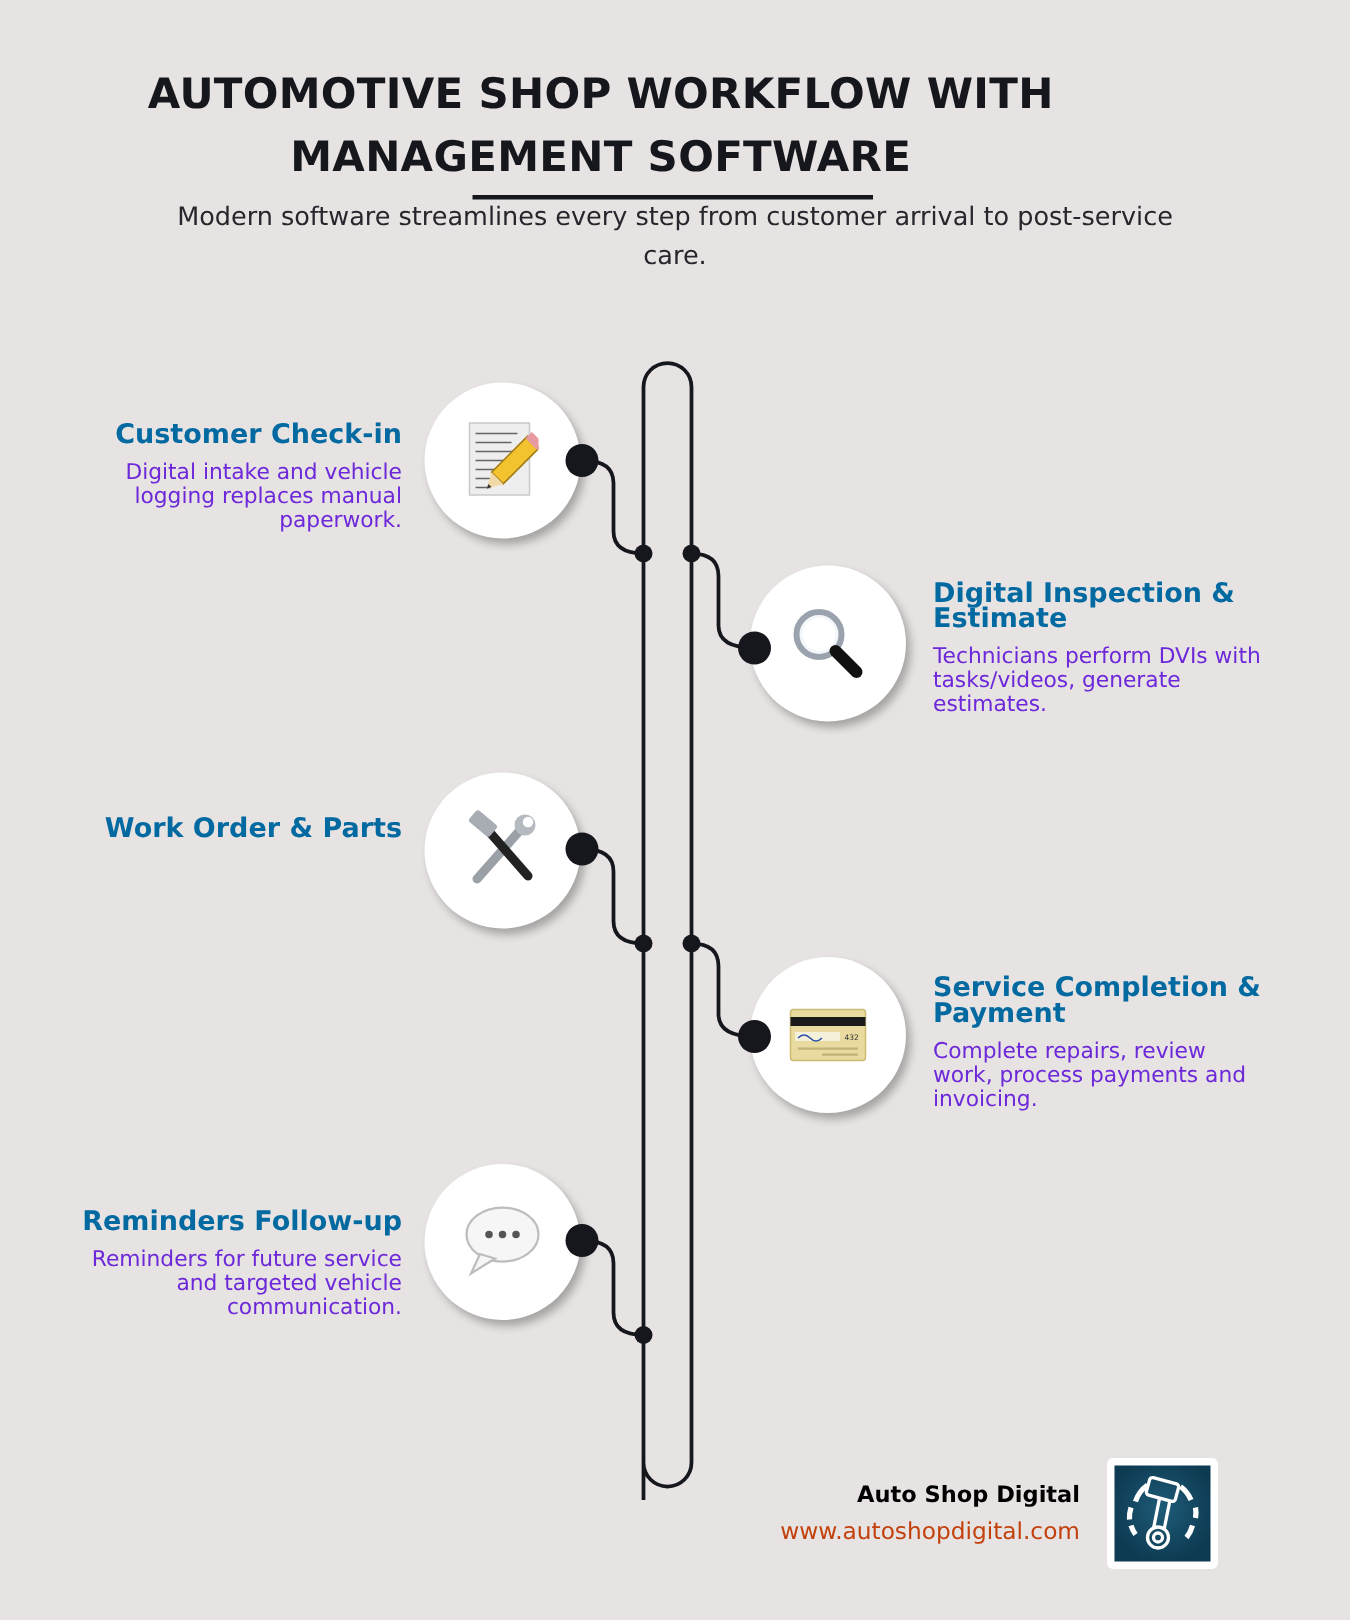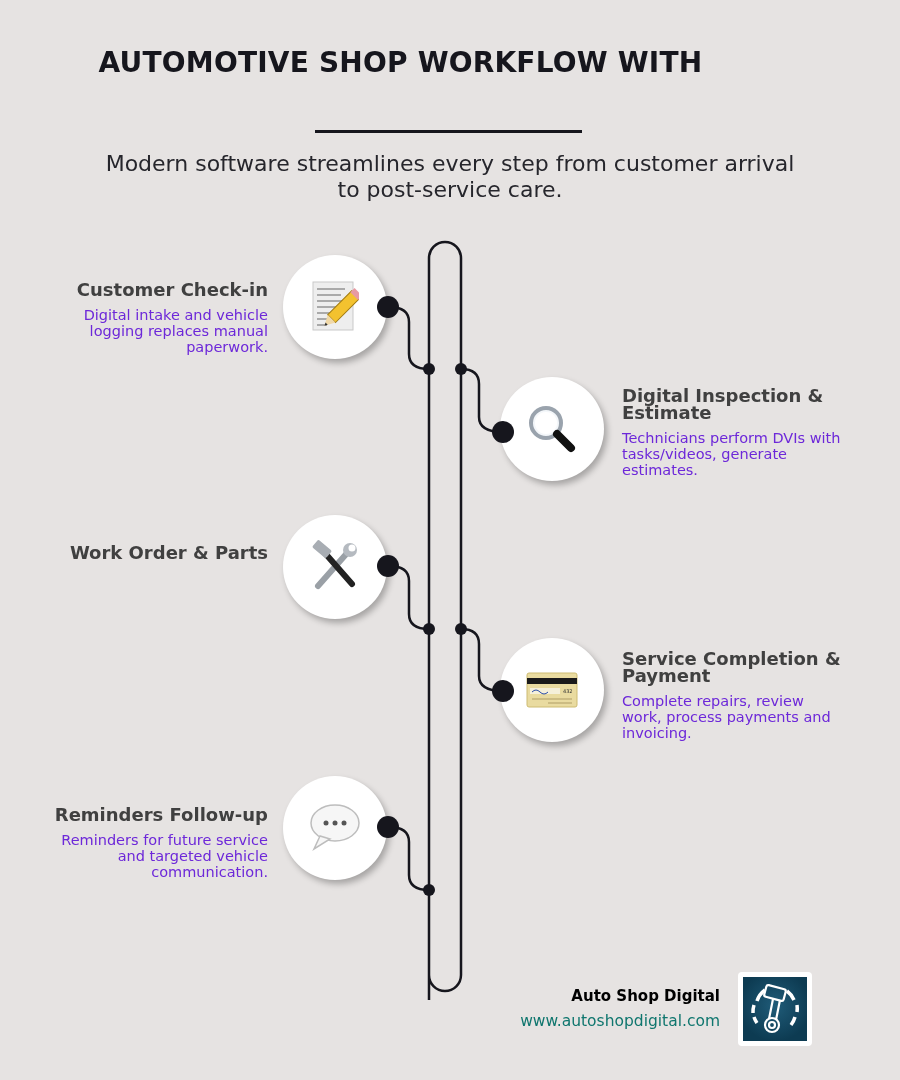--- a/index.html
+++ b/index.html
@@ -7,47 +7,48 @@
     width: 900px; height: 1080px; background: #e6e3e2; position: relative; overflow: hidden;
     font-family: "DejaVu Sans", sans-serif; color: #16161d;
   }
   .title {
     position: absolute; left: 0; top: 42px; width: 801px; text-align: center;
     font-family: "DejaVu Sans", sans-serif; font-weight: bold; font-size: 28px;
     line-height: 42px; letter-spacing: 0.2px; color: #16161d;
   }
   .title-rule { position: absolute; left: 315px; top: 130px; width: 267px; height: 3px; background: #16161d; }
   .subtitle {
-    position: absolute; left: 100px; top: 151px; width: 700px; text-align: center;
-    font-size: 22px; line-height: 26px; color: #26262c;
+    position: absolute; left: 100px; top: 132px; width: 700px; text-align: center;
+    font-size: 17px; line-height: 26px; color: #26262c;
   }
   svg.flow { position: absolute; left: 0; top: 0; }
   .node {
     position: absolute; width: 104px; height: 104px; border-radius: 50%; background: #ffffff;
     box-shadow: 3px 4px 6px rgba(0,0,0,0.28);
     display: flex; align-items: center; justify-content: center;
   }
   .step-text { position: absolute; width: 230px; }
   .step-text.left { text-align: right; }
   .step-text.right { text-align: left; }
-  .step-title { font-weight: bold; font-size: 18px; line-height: 17px; color: #404040; }
+  .step-title { font-weight: bold; font-size: 18px; line-height: 17px; color: #0369a1; }
   .step-desc { font-size: 14.5px; line-height: 16px; color: #6d28d9; margin-top: 9px; }
   .footer-name { position: absolute; right: 180px; top: 987px; font-weight: bold; font-size: 15px; color: #000000; text-align: right; }
-  .footer-url { position: absolute; right: 180px; top: 1012px; font-size: 15.5px; color: #0f766e; text-align: right; }
+  .footer-url { position: absolute; right: 180px; top: 1012px; font-size: 15.5px; color: #c2410c; text-align: right; }
   .logo-frame {
     position: absolute; left: 738px; top: 972px; width: 74px; height: 74px; background: #fff; border-radius: 4px;
     display: flex; align-items: center; justify-content: center;
   }
   .logo-inner { width: 64px; height: 64px; background: radial-gradient(circle at 50% 45%, #1f5b78, #0d3b52 75%); display: flex; align-items: center; justify-content: center; }
 </style>
 </head>
 <body>
 
 <div class="title">
   <div>AUTOMOTIVE SHOP WORKFLOW WITH</div>
+  <div>MANAGEMENT SOFTWARE</div>
 </div>
 <div class="title-rule"></div>
 <div class="subtitle">Modern software streamlines every step from customer arrival to post-service care.</div>
 
 <svg class="flow" width="900" height="1080">
   <g fill="none" stroke="#16161d" stroke-width="2.5">
 
     <path d="M429,1000 L429,258 A16,16 0 0 1 461,258 L461,975 A16,16 0 0 1 429,975"></path>
 
     <path d="M389,307 Q409,307 409,322 L409,354 Q409,369 429,369"></path>

